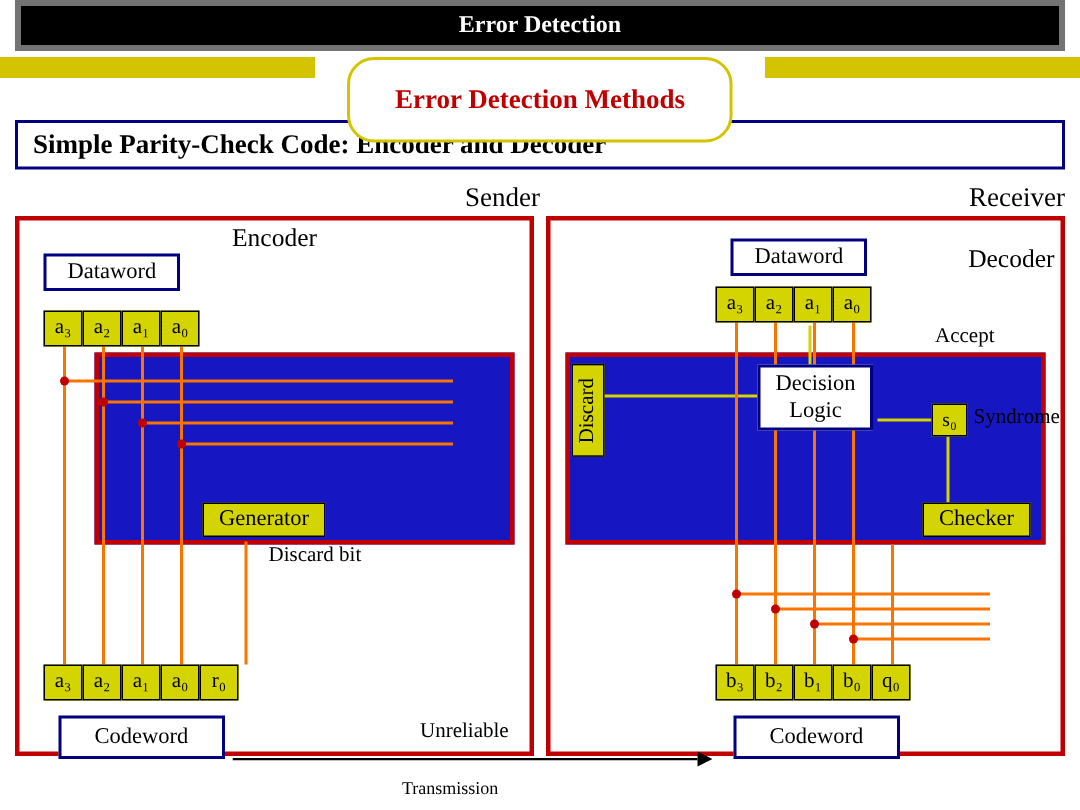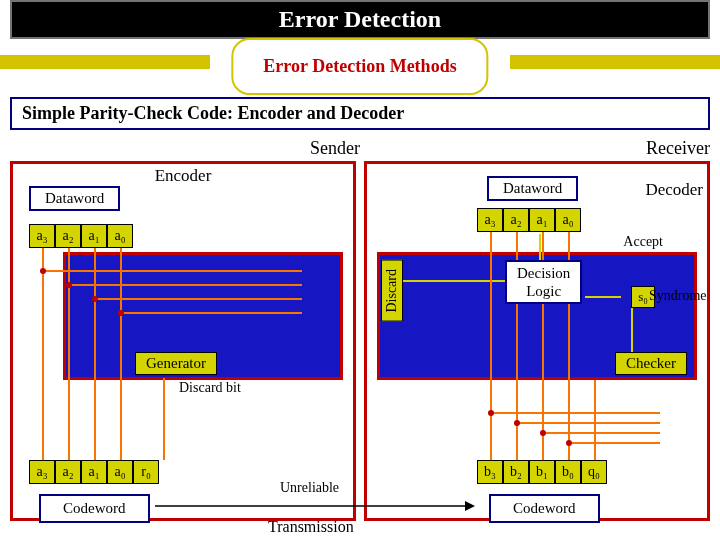--- a/index.html
+++ b/index.html
@@ -1,18 +1,18 @@
 <!DOCTYPE html>
 <html><head>
 <meta charset="utf-8">
 <style>
   * { box-sizing: border-box; margin: 0; padding: 0; }
   body { width: 720px; height: 540px; font-family: "Times New Roman", serif; background: #fff; position: relative; overflow: hidden; }
   
-  .title-banner { width: 700px; margin: 0 auto 16px; background: #000; color: #fff; font-size: 24px; font-weight: bold; text-align: center; padding: 4px 0; border: 2px solid #737373; }
+  .title-banner { width: 700px; margin: 0 auto 4px; background: #000; color: #fff; font-size: 16px; font-weight: bold; text-align: center; padding: 4px 0; border: 4px solid #737373; }
   
   .stripe-row { height: 14px; position: relative; margin-bottom: 2px; }
   .stripe { position: absolute; height: 14px; background: #d4c400; top: 0; }
   .stripe.left { left: 0; width: 210px; }
   .stripe.right { right: 0; width: 210px; }
   
   .pill { position: absolute; left: 50%; transform: translateX(-50%); top: 38px; background: #fff; border: 2px solid #d4c400; border-radius: 18px; padding: 16px 30px; color: #c00000; font-size: 18px; font-weight: bold; z-index: 5; }
   
   .subhead { width: 700px; margin: 28px auto 6px; background: #fff; border: 2px solid #000080; padding: 4px 10px; font-size: 18px; font-weight: bold; }
   
@@ -36,21 +36,21 @@
   
   .parity-lbl { position: absolute; font-size: 14px; }
   .accept-lbl { position: absolute; font-size: 14px; z-index: 30; }
   
   .discard { position: absolute; background: #d4d400; border: 1px solid #000; writing-mode: vertical-rl; transform: rotate(180deg); padding: 8px 2px; font-size: 14px; z-index: 30; }
   .decision { position: absolute; background: #fff; border: 2px solid #000080; padding: 2px 10px; font-size: 15px; text-align: center; line-height: 1.2; z-index: 30; }
   .syndrome { position: absolute; font-size: 14px; z-index: 30; }
   .s0 { position: absolute; background: #d4d400; border: 1px solid #000; width: 24px; height: 22px; display: flex; align-items: center; justify-content: center; font-size: 13px; z-index: 30; }
   
   .unreliable { position: absolute; font-size: 14px; }
-  .transmission { position: absolute; font-size: 16px; }
+  .transmission { position: absolute; font-size: 12px; }
   
   .wire { position: absolute; background: #fa7500; z-index: 15; }
   .dot { position: absolute; width: 6px; height: 6px; background: #c00000; border-radius: 50%; z-index: 20; margin-left: -3px; margin-top: -3px; }
   .wire-y { position: absolute; background: #d4d400; z-index: 14; }
   
   svg.arrow { position: absolute; z-index: 16; }
 </style>
 </head>
 <body>
 
@@ -129,21 +129,21 @@
 
     <div class="gen-box" style="top:88px; left:10px; width:320px; height:128px;"></div>
 
     <div class="discard" style="top:96px; left:14px;">Discard</div>
 
     <div class="decision" style="top:96px; left:138px;">
       <span>Decision</span><br>
       <span>Logic</span>
     </div>
 
-    <div class="s0" style="top:122px; left:264px;">s₀</div>
+    <div class="s0" style="top:122px; left:254px;">s₀</div>
     <div class="syndrome" style="top:124px; left:282px;">Syndrome</div>
 
     <div class="gen-label" style="top:188px; left:248px;">Checker</div>
 
     <div class="wire-y" style="left:172px; top:70px; width:2px; height:26px;"></div>
 
     <div class="wire-y" style="left:34px; top:116px; width:104px; height:2px;"></div>
 
     <div class="wire-y" style="left:218px; top:132px; width:36px; height:2px;"></div>
 

